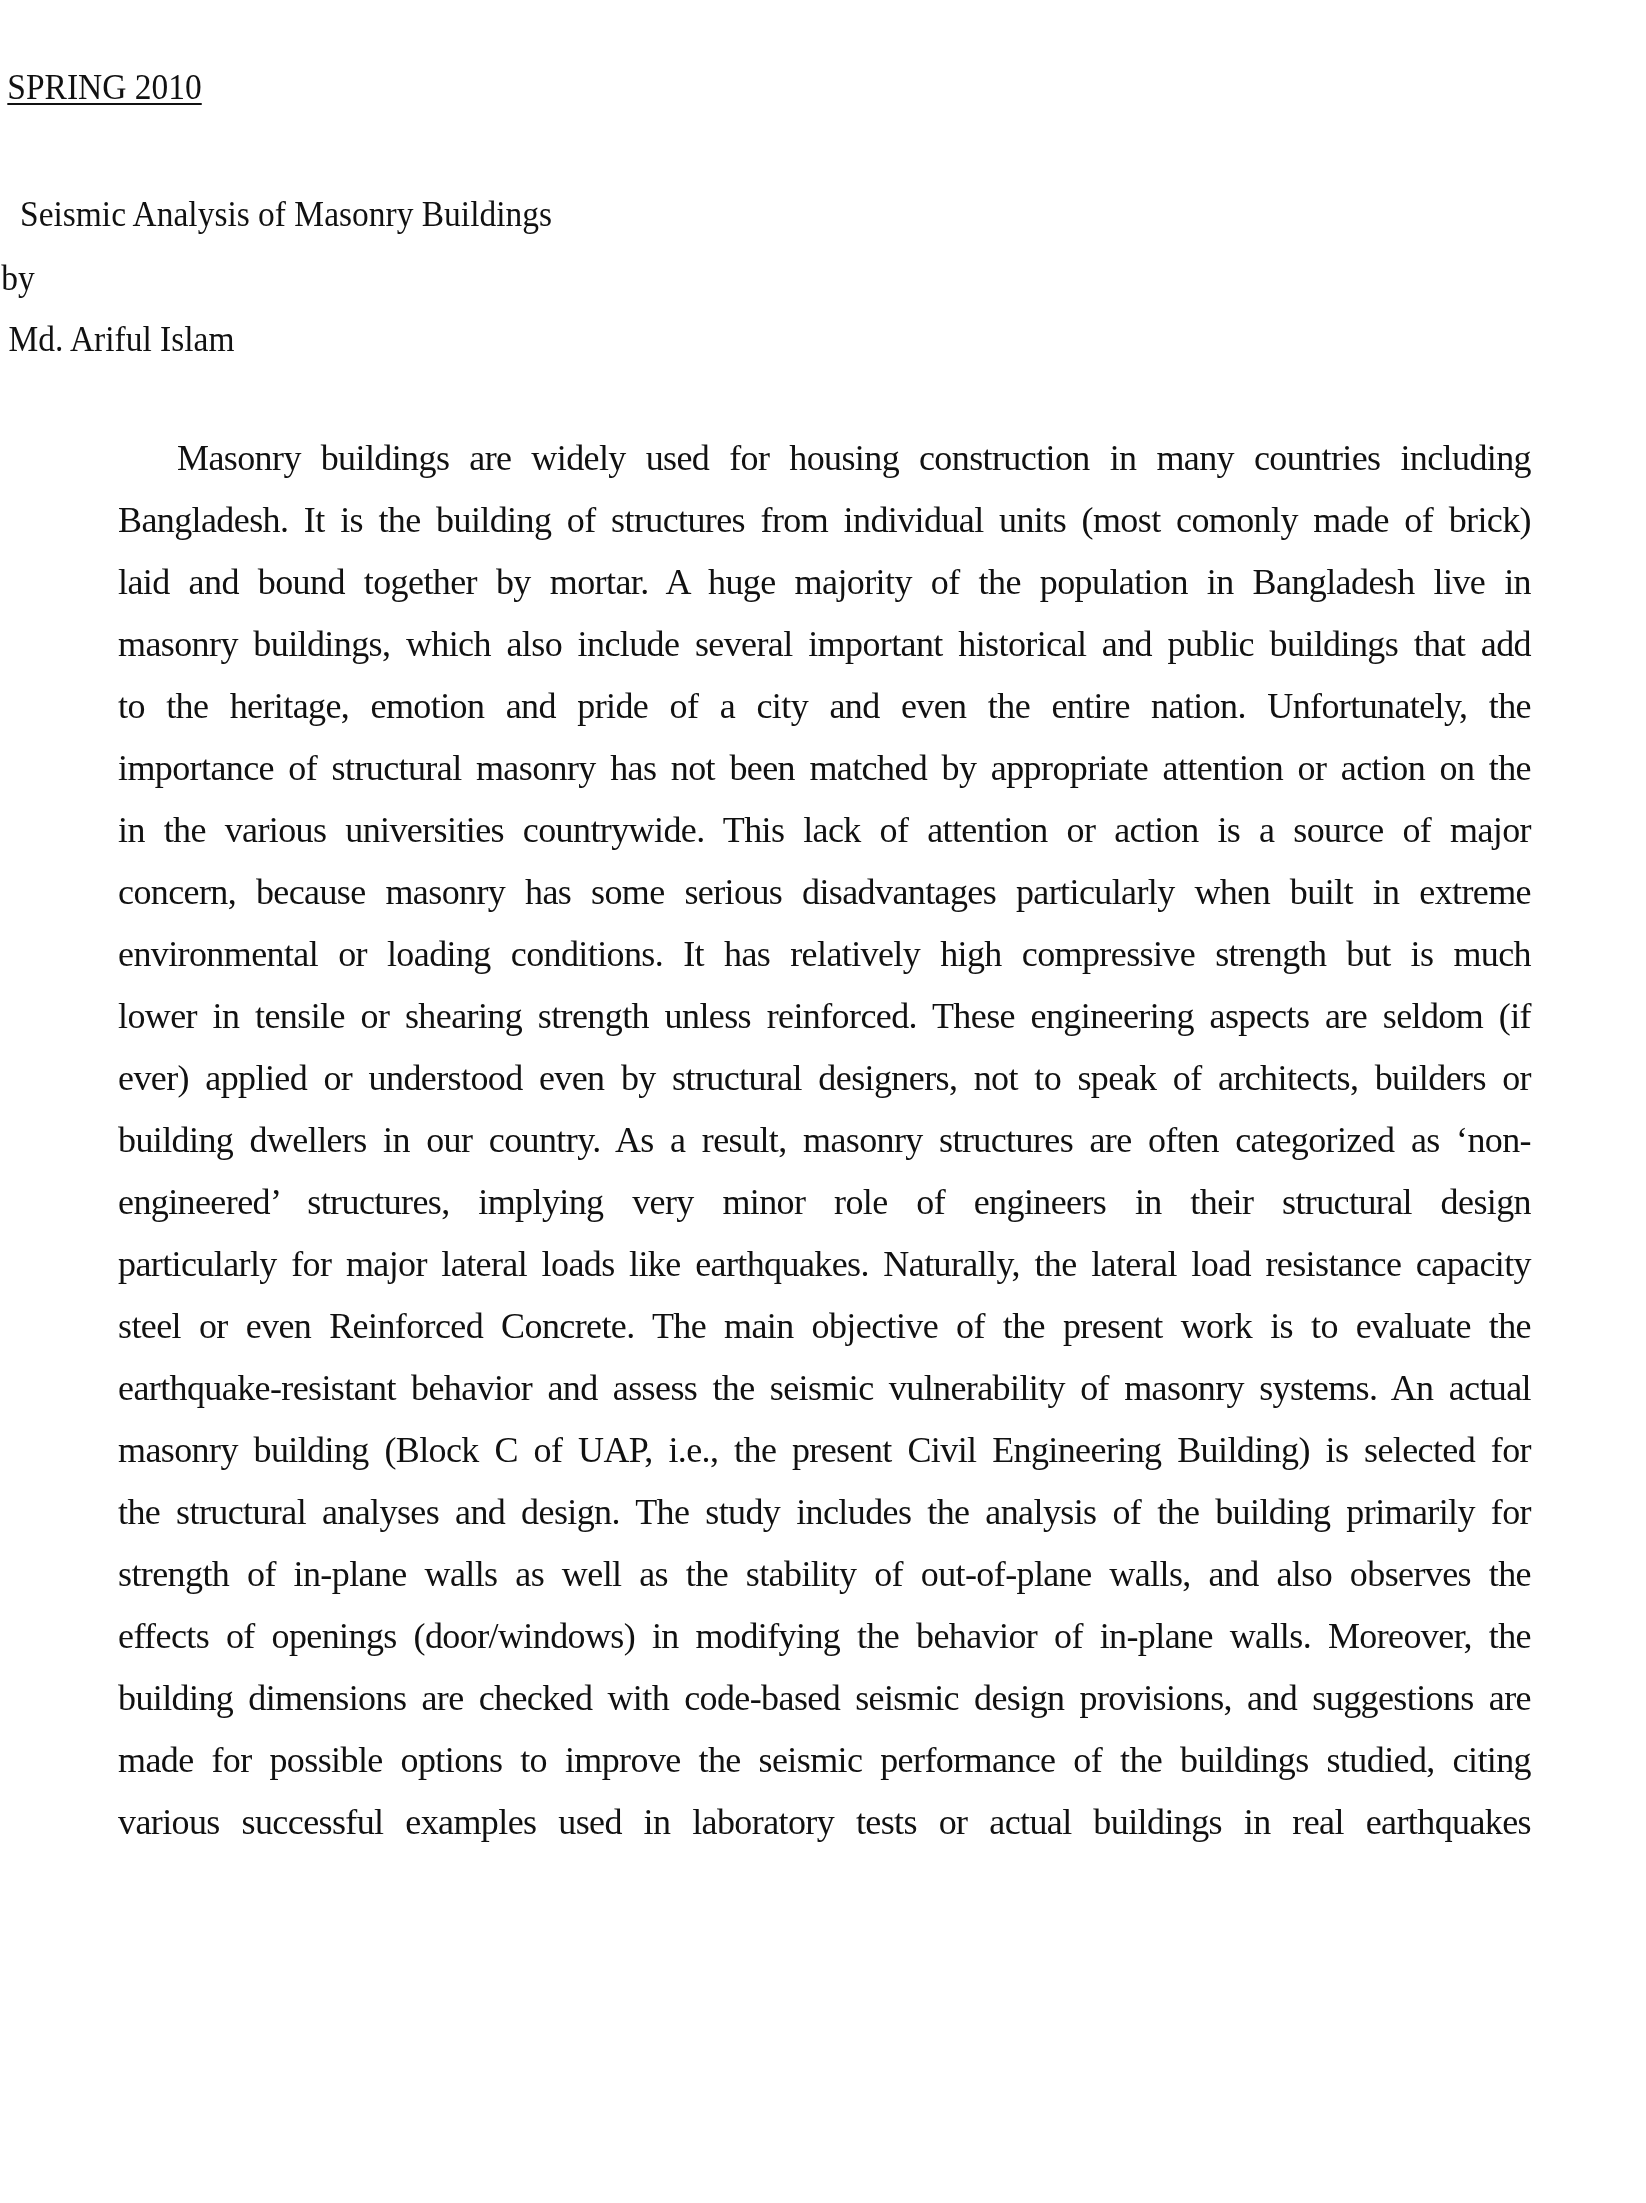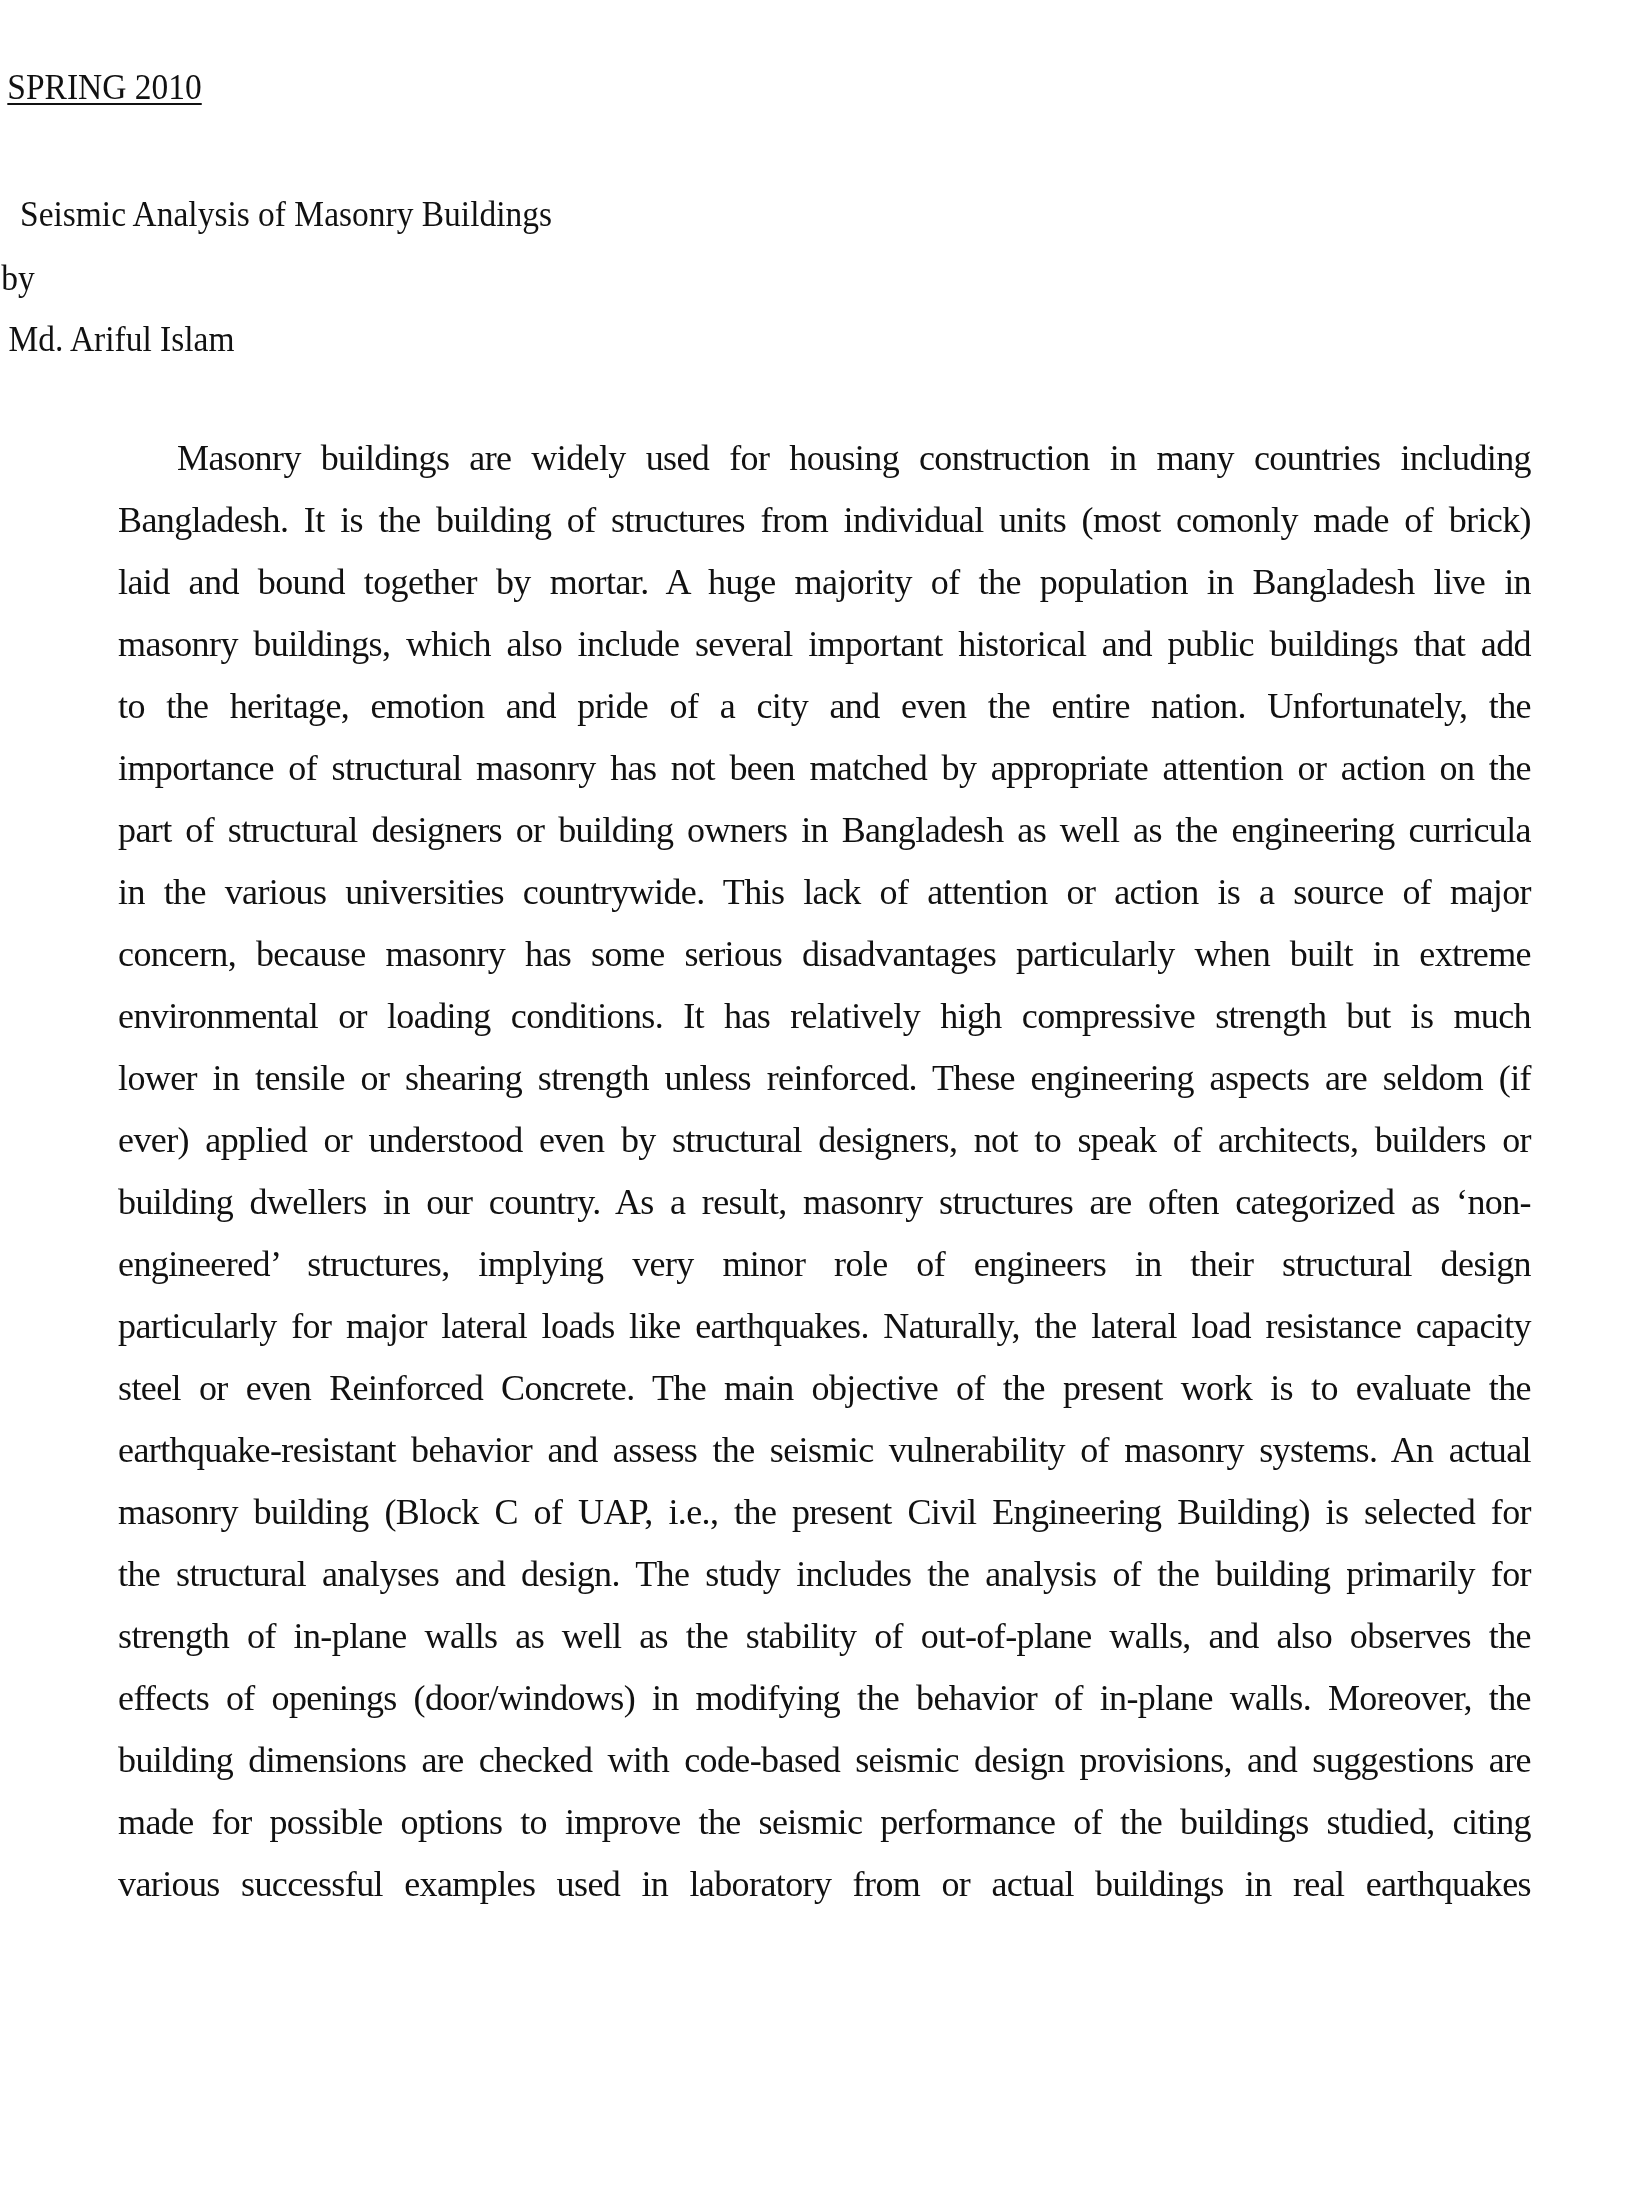--- a/index.html
+++ b/index.html
@@ -49,23 +49,20 @@
     <div class="line">
       <div class="txt">masonry buildings, which also include several important historical and public buildings that add</div>
     </div>
     <div class="line">
       <div class="txt">to the heritage, emotion and pride of a city and even the entire nation. Unfortunately, the</div>
     </div>
     <div class="line">
       <div class="txt">importance of structural masonry has not been matched by appropriate attention or action on the</div>
     </div>
     <div class="line">
-      <div class="txt">part of structural designers or building owners in Bangladesh as well as the engineering curricula</div>
-    </div>
-    <div class="line">
       <div class="txt">in the various universities countrywide. This lack of attention or action is a source of major</div>
     </div>
     <div class="line">
       <div class="txt">concern, because masonry has some serious disadvantages particularly when built in extreme</div>
     </div>
     <div class="line">
       <div class="txt">environmental or loading conditions. It has relatively high compressive strength but is much</div>
     </div>
     <div class="line">
       <div class="txt">lower in tensile or shearing strength unless reinforced. These engineering aspects are seldom (if</div>
@@ -100,16 +97,16 @@
     <div class="line">
       <div class="txt">effects of openings (door/windows) in modifying the behavior of in-plane walls. Moreover, the</div>
     </div>
     <div class="line">
       <div class="txt">building dimensions are checked with code-based seismic design provisions, and suggestions are</div>
     </div>
     <div class="line">
       <div class="txt">made for possible options to improve the seismic performance of the buildings studied, citing</div>
     </div>
     <div class="line">
-      <div class="txt">various successful examples used in laboratory from or actual buildings in real earthquakes</div>
+      <div class="txt">various successful examples used in laboratory tests or actual buildings in real earthquakes</div>
     </div>
   </div>
 
 
 </body></html>

